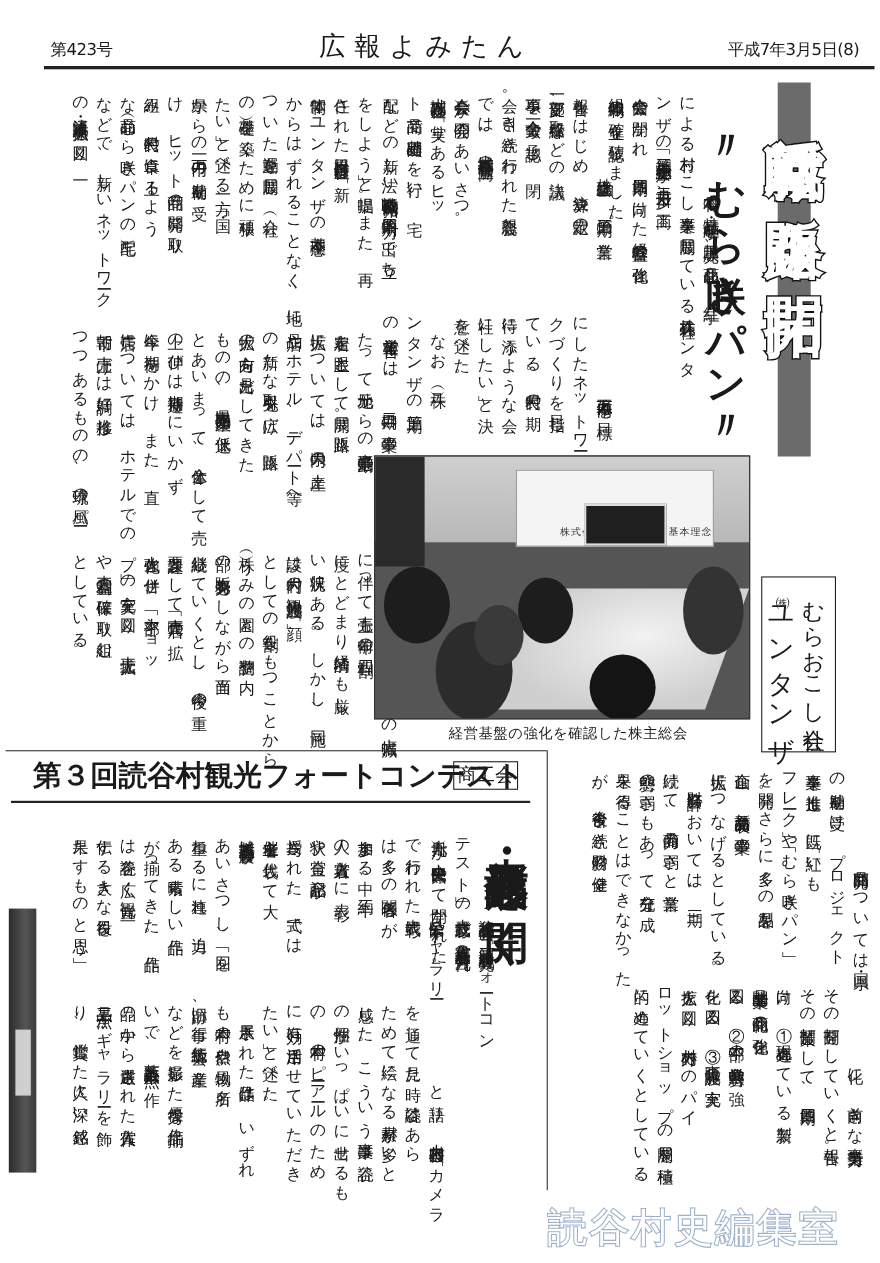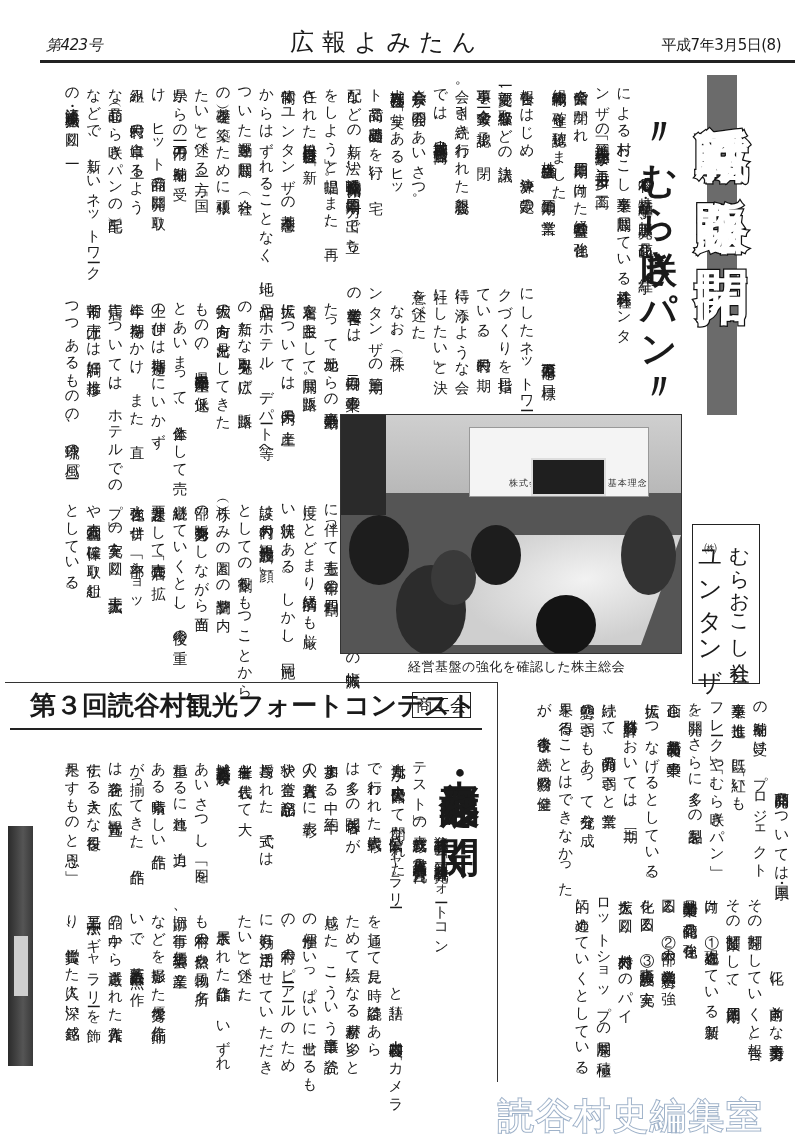--- a/index.html
+++ b/index.html
@@ -1,21 +1,21 @@
 <!DOCTYPE html>
 <html><head>
 <meta charset="utf-8">
 <style>
   * { box-sizing: border-box; margin: 0; padding: 0; }
   html, body { width: 800px; height: 1148px; background: #ffffff; overflow: hidden; }
   body { position: relative; font-family: "DejaVu Serif", "Liberation Serif", serif; color: #1a1a1a; }
 
   
   .masthead { position: absolute; left: 40px; top: 16px; width: 755px; height: 44px; }
-  .issue-no { position: absolute; left: 6px; top: 20px; font-family: "DejaVu Sans", sans-serif; font-size: 15px; letter-spacing: -0.5px; font-style: italic; }
+  .issue-no { position: absolute; left: 6px; top: 20px; font-family: "DejaVu Sans", sans-serif; font-size: 15px; letter-spacing: -0.5px; }
   .paper-title { position: absolute; left: 250px; top: 10px; font-size: 24px; letter-spacing: 8px; }
   .issue-date { position: absolute; right: 14px; top: 20px; font-family: "DejaVu Sans", sans-serif; font-size: 15px; letter-spacing: -0.5px; }
   .masthead-rule { position: absolute; left: 40px; top: 60px; width: 755px; height: 3px; background: #222; }
 
   
   .vt { writing-mode: vertical-rl; text-orientation: upright; font-size: 14.6px; line-height: 21.6px; letter-spacing: 1.1px; white-space: pre; position: absolute; }
   .vt-lead { font-family: "DejaVu Sans", sans-serif; font-size: 14.6px; line-height: 21.6px; letter-spacing: 1.1px; }
 
   
   .hl-band { position: absolute; left: 707px; top: 75px; width: 30px; height: 340px; background: #6b6b6b; }

